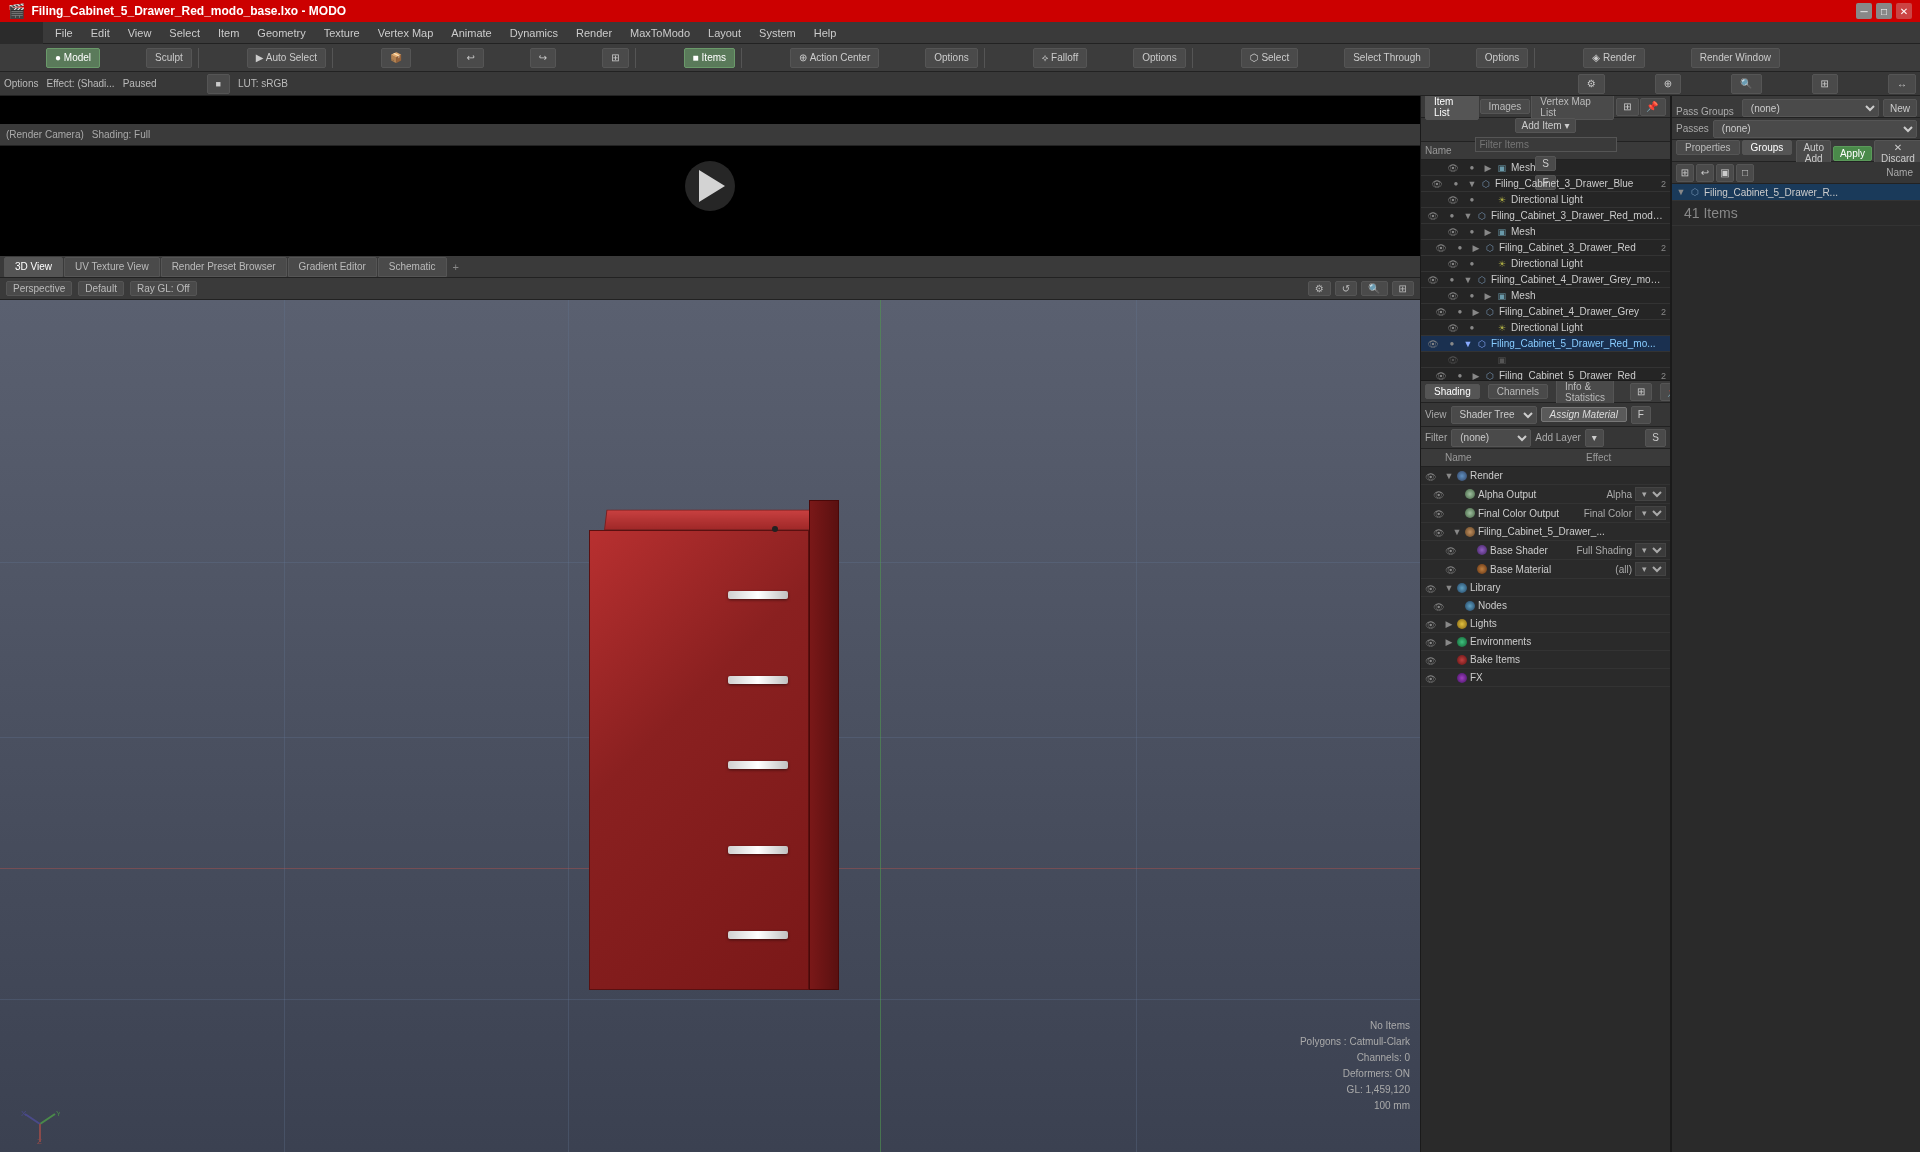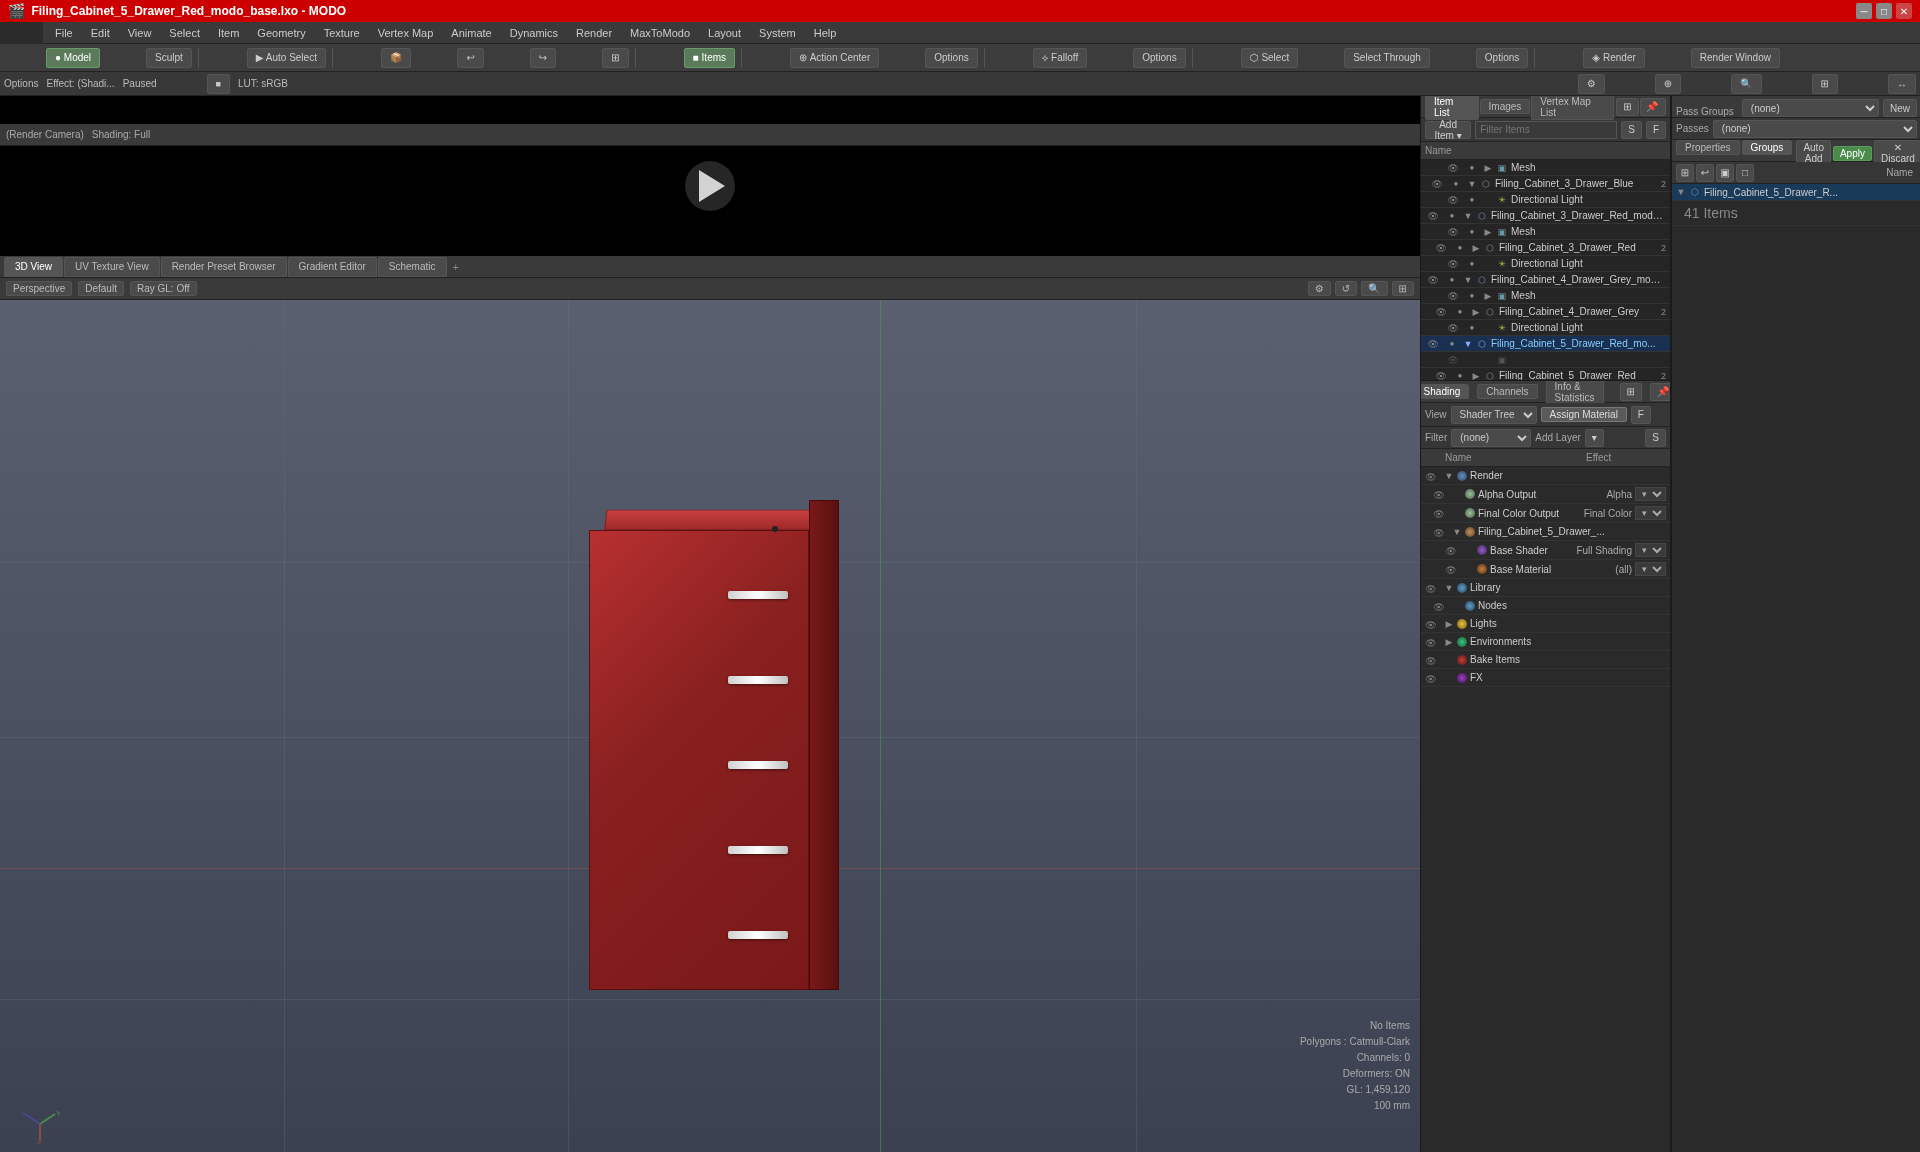--- a/index.html
+++ b/index.html
@@ -70,41 +70,41 @@
 
     
     #viewport-info { position: absolute; bottom: 60px; right: 10px; text-align: right; font-size: 10px; color: #aaa; line-height: 1.6; }
 
     
     #item-list-panel { flex: 0 0 auto; border-bottom: 1px solid #1a1a1a; }
     #ilp-tabs { background: #3a3a3a; height: 22px; display: flex; align-items: center; padding: 0 4px; gap: 1px; border-bottom: 1px solid #222; }
     .ilp-tab { background: #4a4a4a; border: 1px solid #555; color: #bbb; padding: 1px 8px; font-size: 10px; cursor: pointer; border-radius: 2px; }
     .ilp-tab.active { background: #555; color: #fff; }
 
-    #ilp-toolbar { background: #363636; height: 24px; display: flex; align-items: center; padding: 0 4px; gap: 4px; border-bottom: 1px solid #222; }
+    #ilp-toolbar { background: #363636; height: 24px; display: flex; align-items: center; padding: 0 4px; gap: 4px; border-bottom: 1px solid #222; flex-direction: column; }
     .ilp-btn { background: #4a4a4a; border: 1px solid #555; color: #ccc; padding: 1px 6px; font-size: 10px; cursor: pointer; border-radius: 2px; height: 18px; display: flex; align-items: center; }
     #filter-input { background: #3a3a3a; border: 1px solid #555; color: #ccc; padding: 1px 4px; font-size: 10px; flex: 1; height: 18px; }
 
     #ilp-col-headers { background: #3a3a3a; height: 18px; display: flex; align-items: center; padding: 0 4px; border-bottom: 1px solid #222; font-size: 10px; color: #999; gap: 4px; }
 
     #ilp-tree { background: #2a2a2a; overflow-y: auto; max-height: 220px; }
     .tree-item { display: flex; align-items: center; padding: 1px 4px; gap: 3px; cursor: pointer; border-bottom: 1px solid #333; min-height: 16px; }
     .tree-item.active-scene { background: #1a2a3a; }
     .tree-expand { width: 10px; height: 10px; display: flex; align-items: center; justify-content: center; cursor: pointer; color: #888; font-size: 9px; flex-shrink: 0; }
     .tree-icon { width: 12px; height: 12px; flex-shrink: 0; display: flex; align-items: center; justify-content: center; font-size: 9px; }
     .mesh-icon { color: #6a9aaa; }
     .light-icon { color: #aaaa44; }
     .scene-icon { color: #7a9abb; }
     .tree-label { font-size: 10px; color: #ccc; flex: 1; overflow: hidden; text-overflow: ellipsis; white-space: nowrap; }
     .tree-number { font-size: 9px; color: #888; }
     .vis-col { width: 16px; flex-shrink: 0; display: flex; align-items: center; justify-content: center; }
 
     
     #shader-panel { flex: 1; display: flex; flex-direction: column; overflow: hidden; }
-    #sp-tabs { background: #3a3a3a; height: 22px; display: flex; align-items: center; padding: 0 4px; gap: 8px; border-bottom: 1px solid #222; justify-content: center; }
+    #sp-tabs { background: #3a3a3a; height: 22px; display: flex; align-items: center; padding: 0 4px; gap: 8px; border-bottom: 1px solid #222; }
     .sp-tab { background: #4a4a4a; border: 1px solid #555; color: #bbb; padding: 1px 8px; font-size: 10px; cursor: pointer; border-radius: 2px; }
     .sp-tab.active { background: #555; color: #fff; }
 
     #sp-toolbar { background: #363636; height: 24px; display: flex; align-items: center; padding: 0 4px; gap: 4px; border-bottom: 1px solid #222; font-size: 10px; }
     .sp-dropdown { background: #4a4a4a; border: 1px solid #555; color: #ccc; padding: 1px 4px; font-size: 10px; cursor: pointer; border-radius: 2px; height: 18px; }
     .sp-label { color: #aaa; }
     .sp-btn { background: #4a4a4a; border: 1px solid #555; color: #ccc; padding: 1px 6px; font-size: 10px; cursor: pointer; border-radius: 2px; height: 18px; display: flex; align-items: center; }
 
     #sp-col-headers { background: #3a3a3a; height: 18px; display: flex; align-items: center; padding: 0 4px; border-bottom: 1px solid #222; font-size: 10px; color: #999; gap: 4px; }
 
@@ -140,21 +140,21 @@
     .gp-item.selected { background: #1a3a5a; }
     .gp-item-name { font-size: 10px; color: #ccc; flex: 1; }
 
     
     #right-area { display: flex; flex-direction: column; width: 500px; }
 
     .indent-1 { padding-left: 12px; }
     .indent-2 { padding-left: 24px; }
 
     
-    .assign-mat-btn { background: #5a5a5a; border: 1px solid #777; color: #ddd; padding: 1px 8px; font-size: 10px; cursor: pointer; border-radius: 2px; }
+    .assign-mat-btn { background: #5a5a5a; border: 1px solid #777; color: #ddd; padding: 1px 8px; font-size: 10px; cursor: pointer; border-radius: 2px; font-style: italic; }
 
     .eye-icon { color: #888; font-size: 9px; }
 
     
     ::-webkit-scrollbar { width: 6px; height: 6px; }
     ::-webkit-scrollbar-track { background: #2a2a2a; }
     ::-webkit-scrollbar-thumb { background: #555; border-radius: 3px; }
   </style>
 </head>
 <body>

